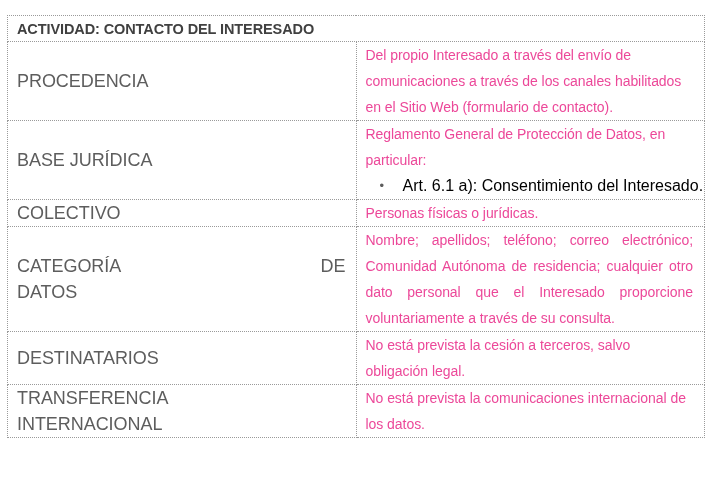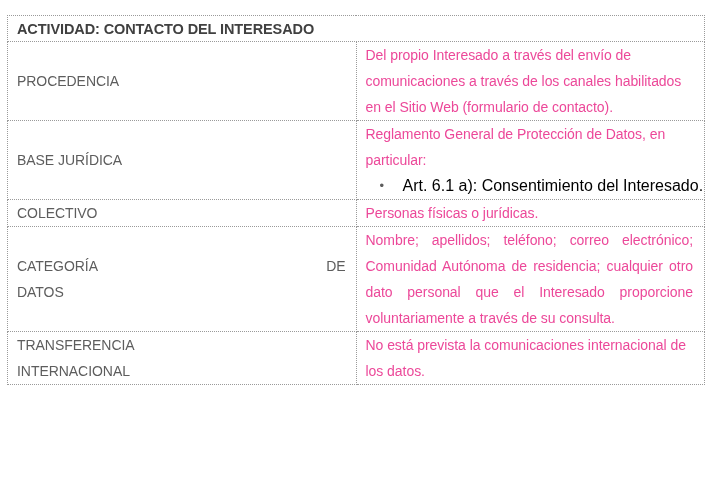--- a/index.html
+++ b/index.html
@@ -39,21 +39,21 @@
     color: #404040;
     letter-spacing: -0.1px;
     padding: 0 0 0 9px;
   }
 
   
   .label-cell {
     width: 179px;
   }
   .label-text {
-    font-size: 14px;
+    font-size: 18px;
     color: #5d5d5d;
     padding: 0 10px 0 9px;
     text-align: justify;
     text-align-last: justify;
     line-height: 26px;
     letter-spacing: -0.05px;
   }
   
   .label-text.nojust {
     text-align: left;
@@ -152,20 +152,28 @@
       <div class="label-text nojust">DATOS</div>
     </td>
     <td>
       <div class="value-text just">
         <span>Nombre; apellidos; teléfono; correo electrónico; Comunidad Autónoma de residencia; cualquier otro dato personal que el</span>
         <span class="lastline">Interesado proporcione voluntariamente a través de su consulta.</span>
       </div>
     </td>
   </tr>
 
+  <tr class="r-dest">
+    <td class="label-cell">
+      <div class="label-text nojust">DESTINATARIOS</div>
+    </td>
+    <td>
+      <div class="value-text">No está prevista la cesión a terceros, salvo obligación legal.</div>
+    </td>
+  </tr>
 
   <tr class="r-trans">
     <td class="label-cell">
       <div class="label-text nojust">TRANSFERENCIA</div>
       <div class="label-text nojust">INTERNACIONAL</div>
     </td>
     <td>
       <div class="value-text">No está prevista la comunicaciones internacional de los datos.</div>
     </td>
   </tr>

